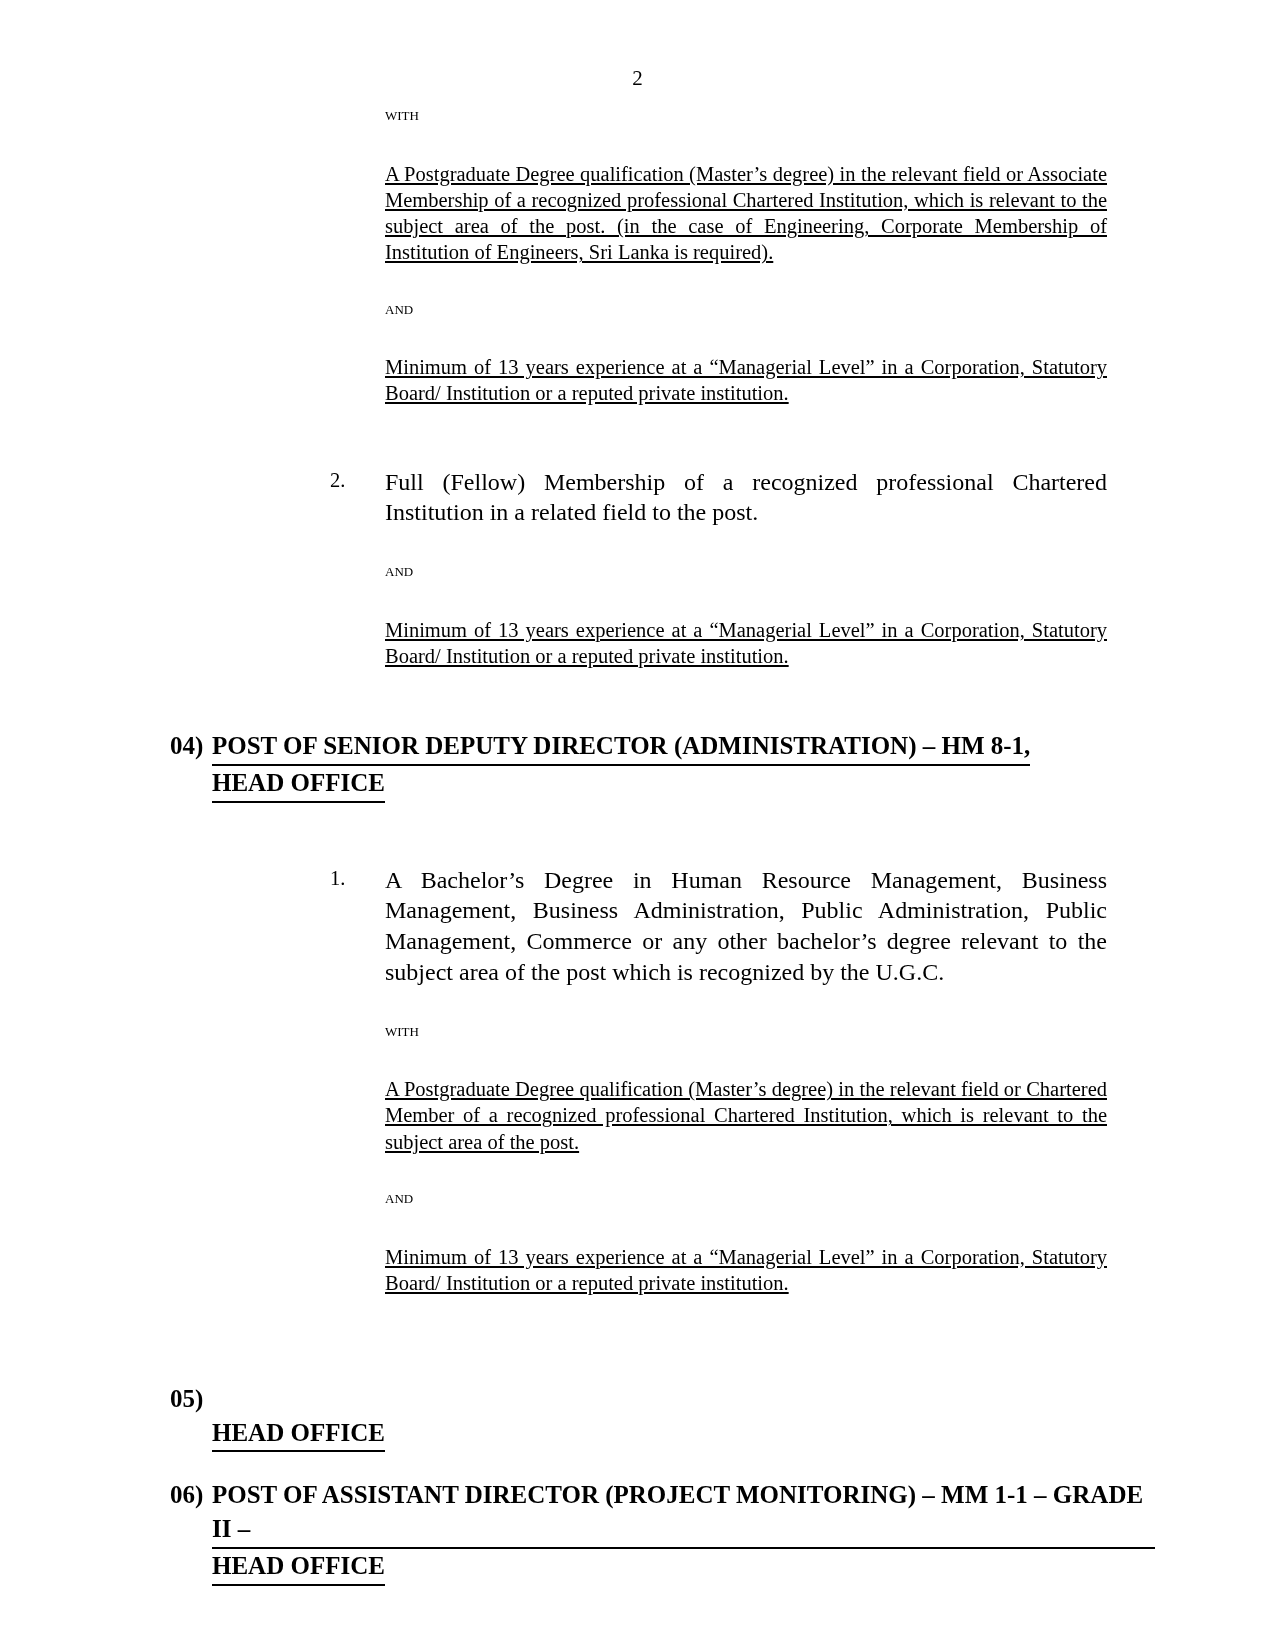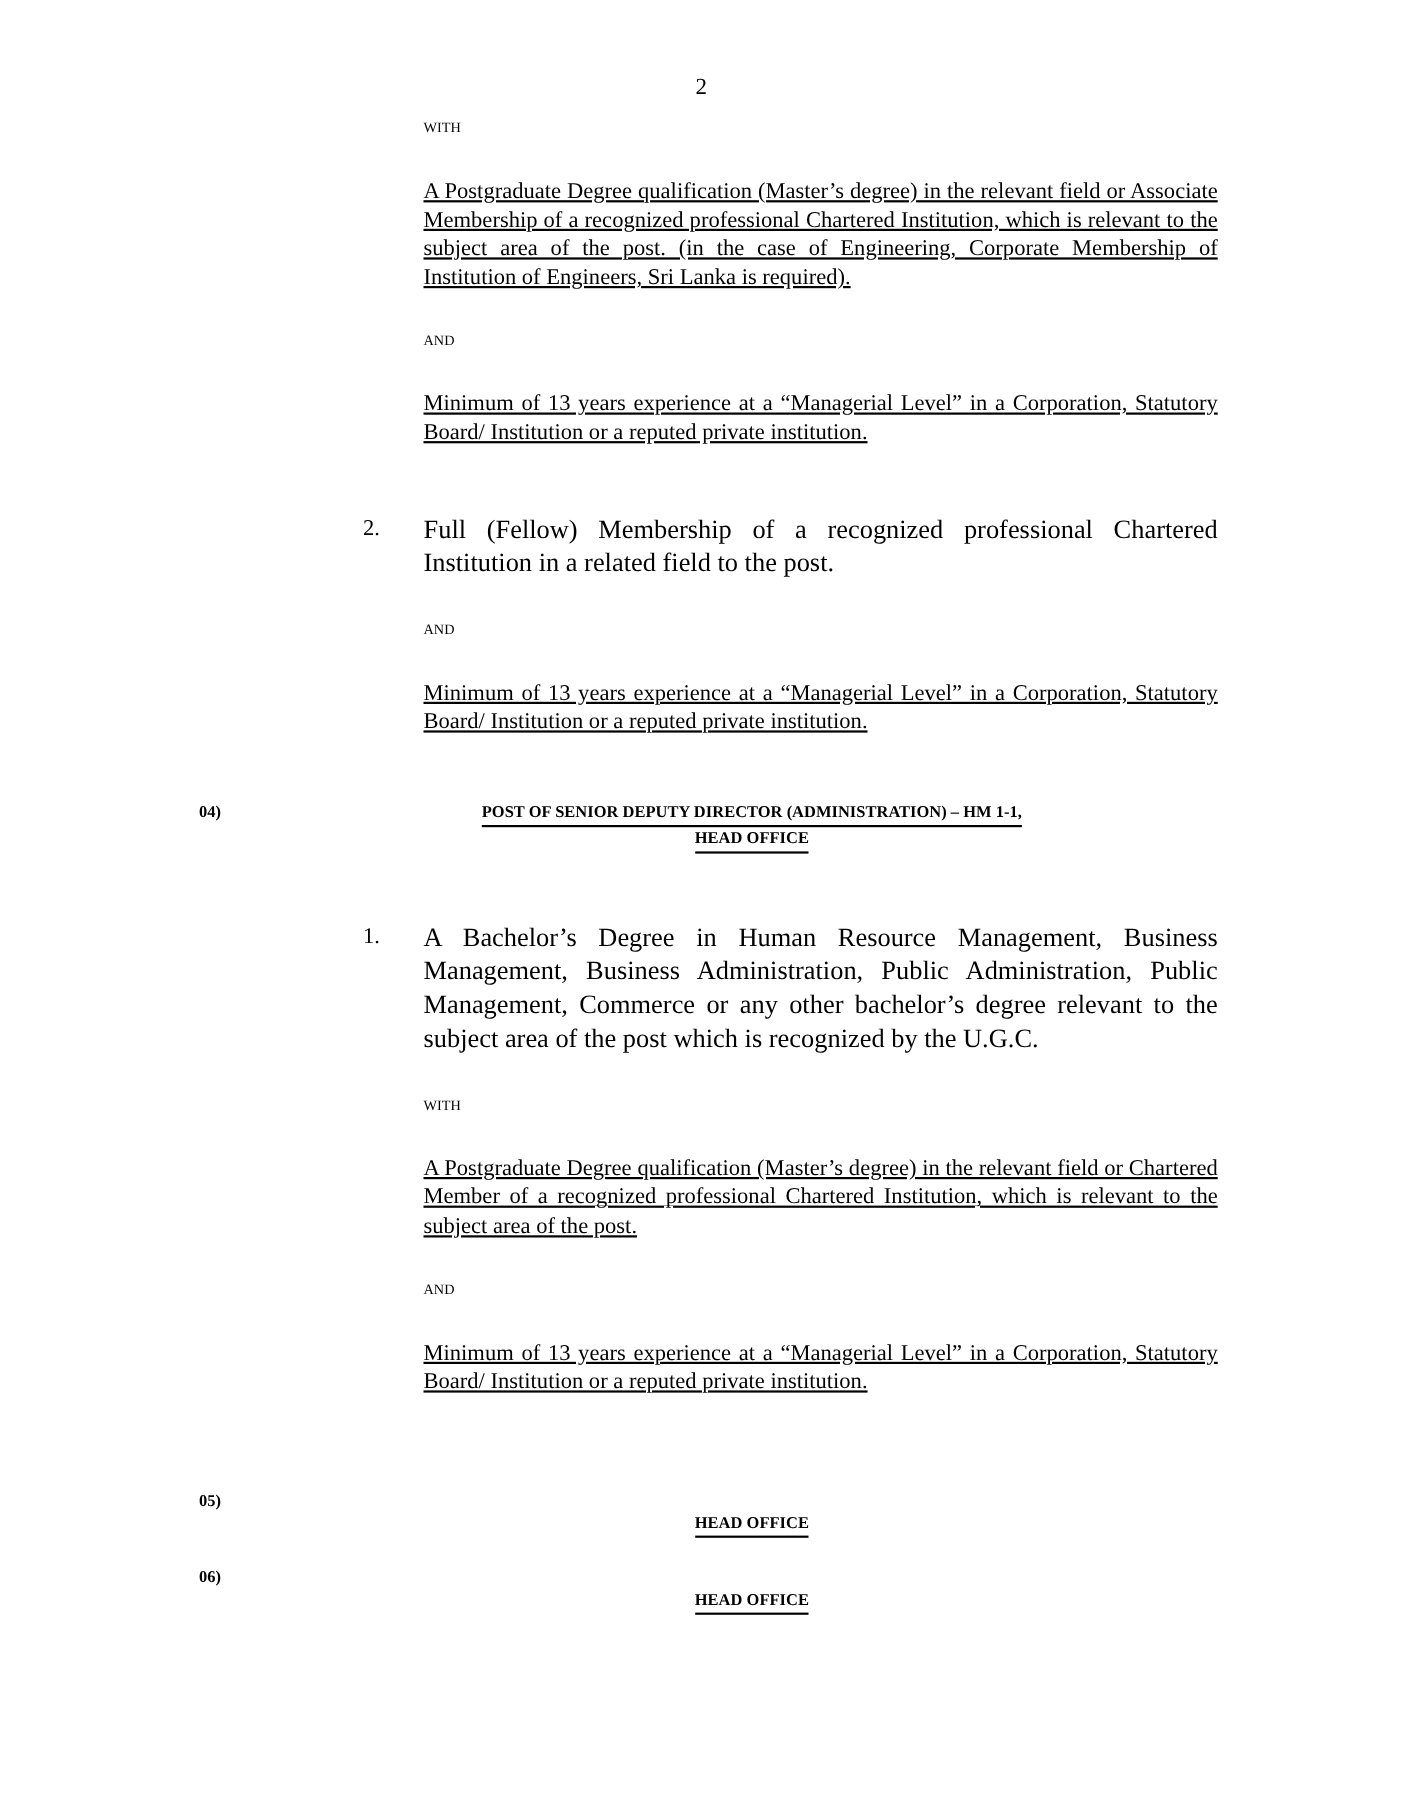--- a/index.html
+++ b/index.html
@@ -80,23 +80,22 @@
     text-align: justify;
     text-justify: inter-word;
   }
 
   
   .section-head {
     position: relative;
     margin-left: 170px;
     margin-right: 120px;
     font-weight: bold;
-    font-size: 15px;
+    font-size: 25px;
     line-height: 1.35;
-    text-align: center;
   }
   .section-head .sec-num {
     position: absolute;
     left: 0;
     top: 0;
     width: 42px;
   }
   .section-head .sec-title {
     margin-left: 42px;
   }
@@ -157,21 +156,21 @@
     <div class="keyword">AND</div>
     <div class="gap-lg"></div>
 
     <p class="para col-text">Minimum of 13 years experience at a “Managerial Level” in a Corporation, Statutory Board/ Institution or a reputed private institution.</p>
 
     <div class="gap-xxl"></div>
 
     <div class="section-head">
       <span class="sec-num">04)</span>
       <div class="sec-title">
-        <span class="ul-line">POST OF SENIOR DEPUTY DIRECTOR (ADMINISTRATION) – HM 1-1,</span><br>
+        <span class="ul-line">POST OF SENIOR DEPUTY DIRECTOR (ADMINISTRATION) – HM 8-1,</span><br>
         <span class="ul-line">HEAD OFFICE</span>
       </div>
     </div>
 
     <div class="gap-md"></div>
 
 
     <div class="gap-lg"></div>
 
     <div class="list-item">
@@ -200,21 +199,21 @@
         <br>
         <span class="ul-line">HEAD OFFICE</span>
       </div>
     </div>
 
     <div class="gap-md"></div>
 
     <div class="section-head">
       <span class="sec-num">06)</span>
       <div class="sec-title">
-        <br>
+        <span class="ul-line">POST OF ASSISTANT DIRECTOR (PROJECT MONITORING) – MM 1-1 – GRADE II –</span><br>
         <span class="ul-line">HEAD OFFICE</span>
       </div>
     </div>
 
     <div class="gap-md"></div>
 
 
     <div class="gap-lg"></div>
 
   </div>

